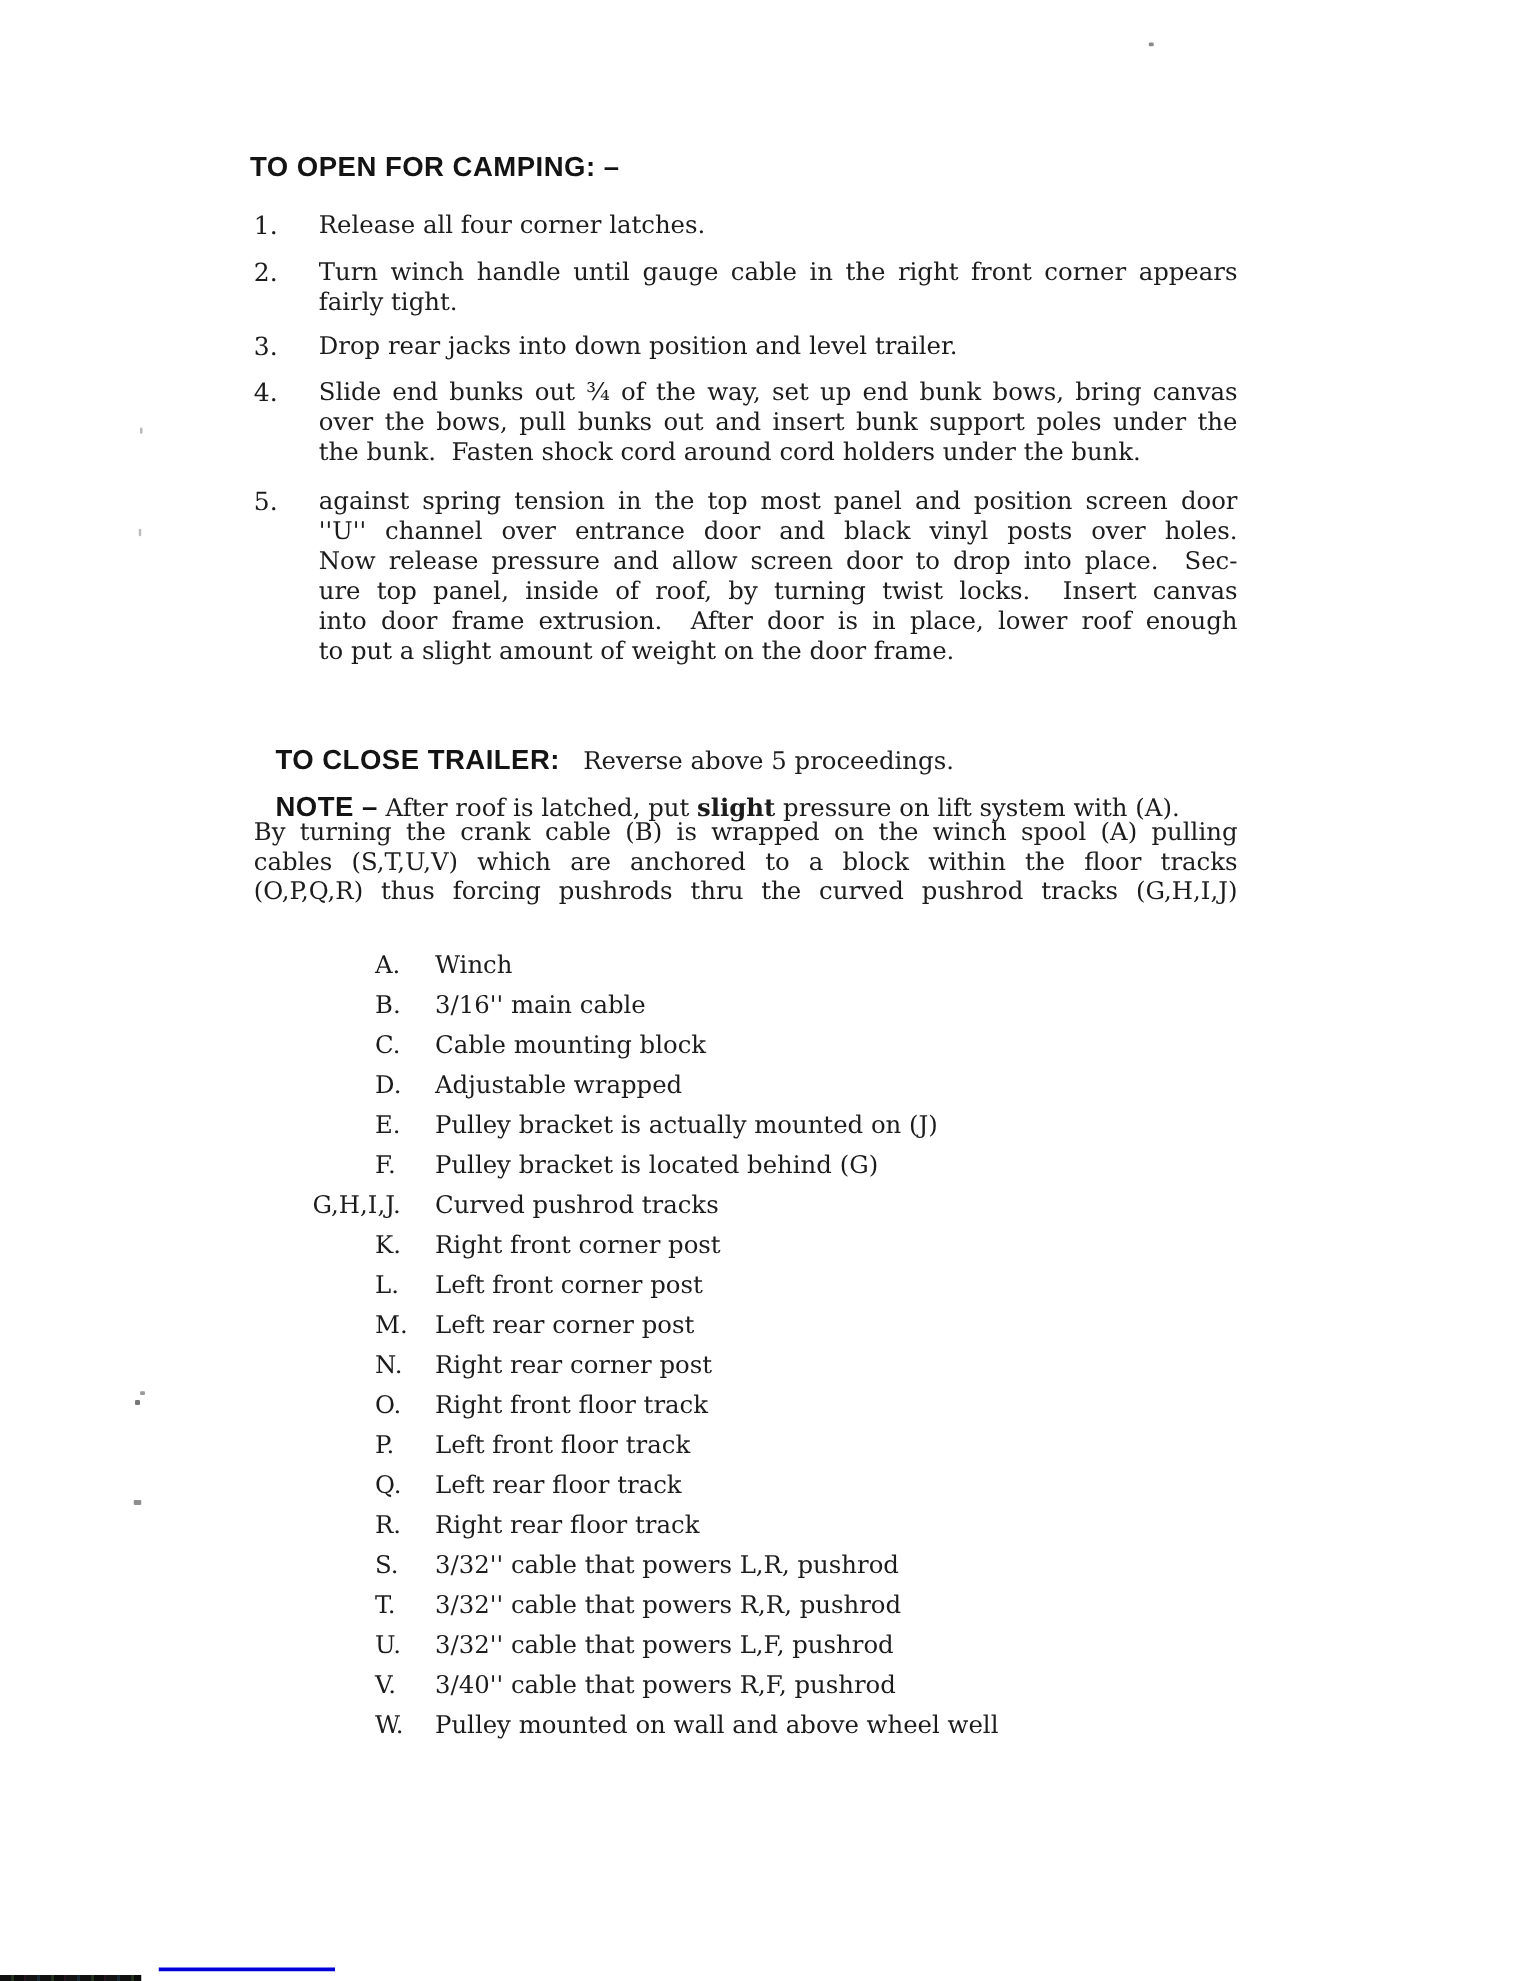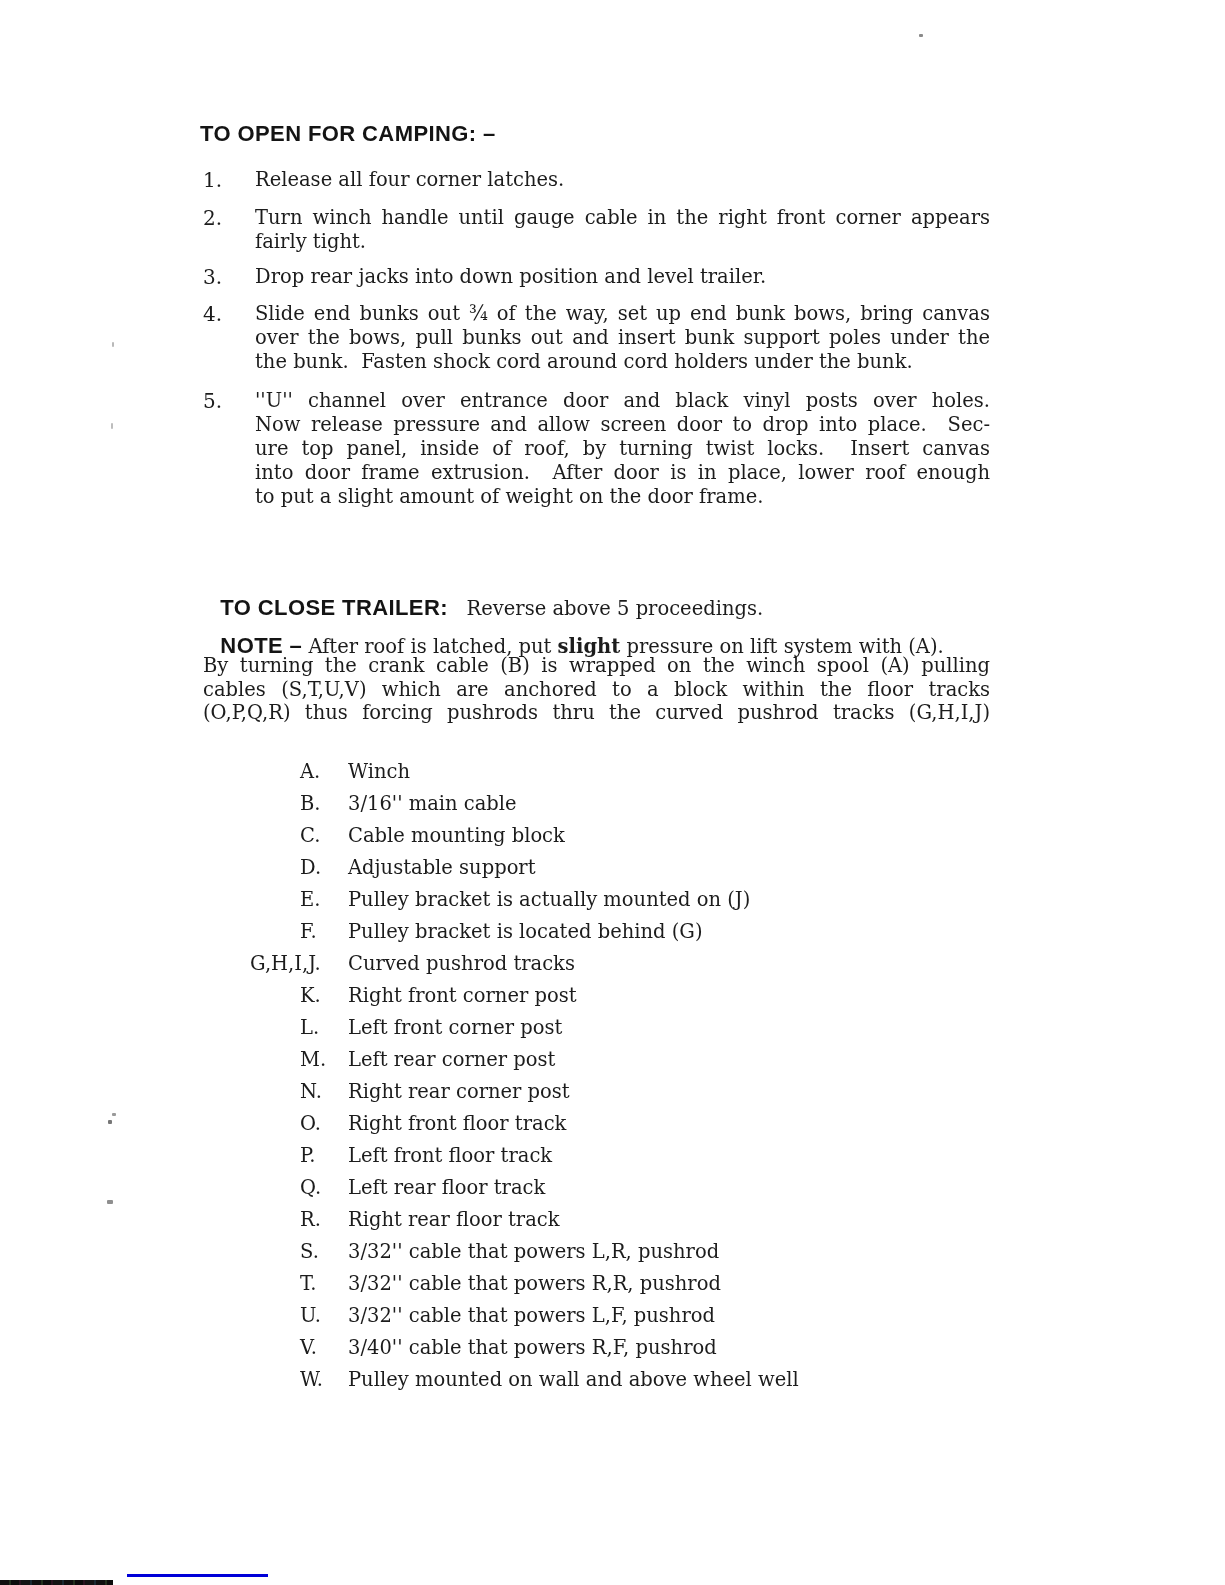--- a/index.html
+++ b/index.html
@@ -143,20 +143,21 @@
       <div class="stext">
         <div class="serif-line just">Slide end bunks out ¾ of the way, set up end bunk bows, bring canvas</div>
         <div class="serif-line just">over the bows, pull bunks out and insert bunk support poles under the</div>
         <div class="serif-line">the bunk.  Fasten shock cord around cord holders under the bunk.</div>
       </div>
     </div>
 
     <div class="step" style="top:389px;">
       <span class="num">5.</span>
       <div class="stext">
+        <div class="serif-line just">against spring tension in the top most panel and position screen door</div>
         <div class="serif-line just">''U'' channel over entrance door and black vinyl posts over holes.</div>
         <div class="serif-line just">Now release pressure and allow screen door to drop into place.  Sec-</div>
         <div class="serif-line just">ure top panel, inside of roof, by turning twist locks.  Insert canvas</div>
         <div class="serif-line just">into door frame extrusion.  After door is in place, lower roof enough</div>
         <div class="serif-line">to put a slight amount of weight on the door frame.</div>
       </div>
     </div>
 
   </div>
 
@@ -182,21 +183,21 @@
     <div class="lrow">
         <span class="lkey">B.</span>
         <span class="ltext">3/16'' main cable</span>
       </div>
     <div class="lrow">
         <span class="lkey">C.</span>
         <span class="ltext">Cable mounting block</span>
       </div>
     <div class="lrow">
         <span class="lkey">D.</span>
-        <span class="ltext">Adjustable support</span>
+        <span class="ltext">Adjustable wrapped</span>
       </div>
     <div class="lrow">
         <span class="lkey">E.</span>
         <span class="ltext">Pulley bracket is actually mounted on (J)</span>
       </div>
     <div class="lrow">
         <span class="lkey">F.</span>
         <span class="ltext">Pulley bracket is located behind (G)</span>
       </div>
     <div class="lrow wide">

